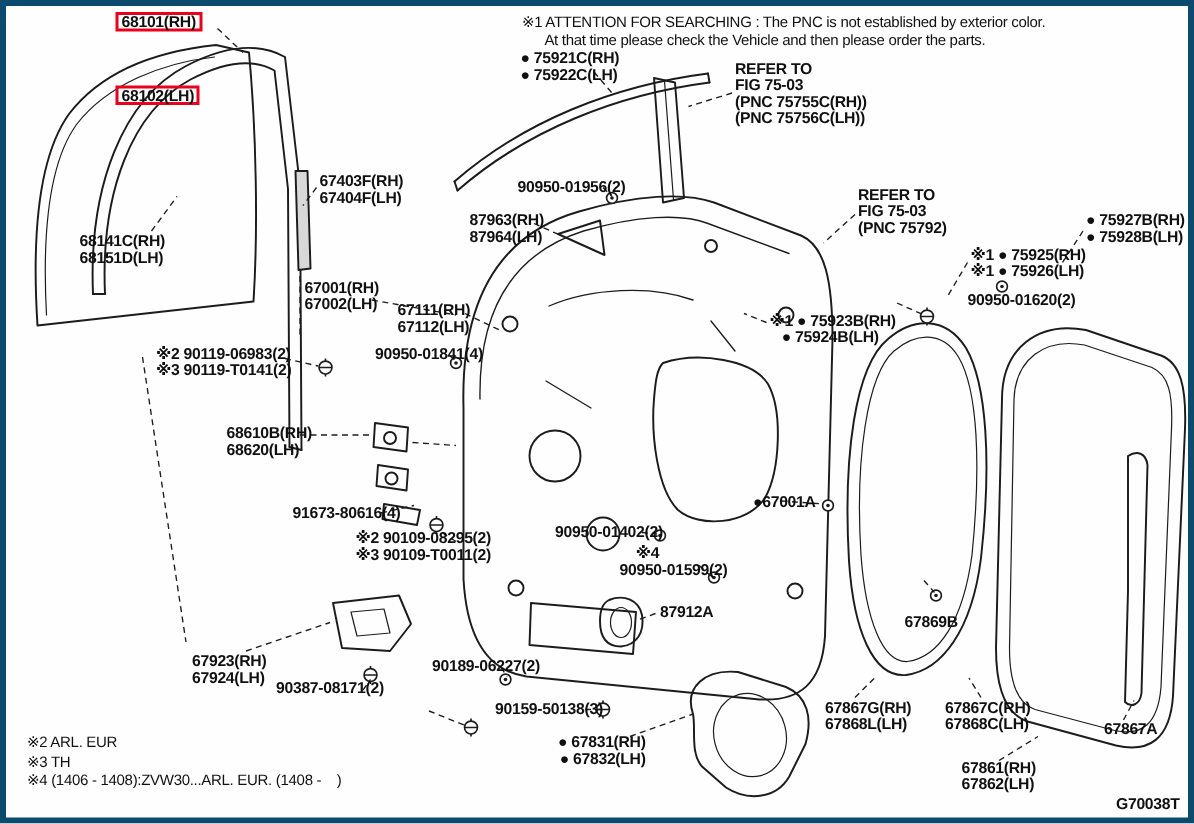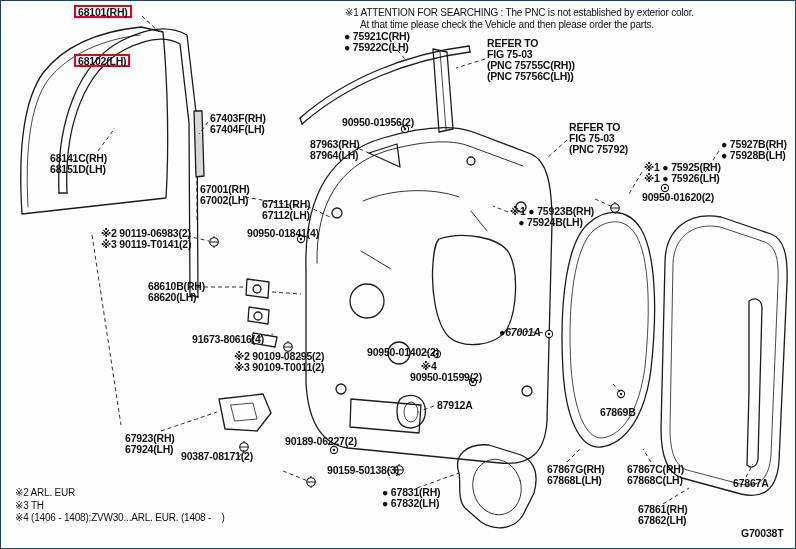--- a/index.html
+++ b/index.html
@@ -1,19 +1,19 @@
 <!DOCTYPE html>
 <html><head>
 <meta charset="utf-8">
 <style>
   *{margin:0;padding:0;box-sizing:border-box}
   html,body{background:#ffffff}
   .page{
     position:relative;width:796px;height:549px;background:#fefefe;
-    border:1px solid #0c4a6e;overflow:hidden;
+    border:4px solid #0c4a6e;overflow:hidden;
     font-family:"Liberation Sans","DejaVu Sans",sans-serif;color:#111;
   }
   .art{position:absolute;left:0;top:0;z-index:1}
   #labels{position:absolute;inset:0;z-index:2}
   .lbl{
     position:absolute;font-size:10.5px;font-weight:bold;line-height:11px;
     white-space:pre;color:#101010;letter-spacing:-0.2px;
   }
   .lbl.boxed{border:2px solid #e8001c;padding:0 2px;line-height:10px;height:13px}
   .lbl.note{font-weight:normal;font-size:10px;line-height:11.5px}
@@ -160,35 +160,35 @@
       <div class="lbl" style="left: 199px; top: 183px;"><div>67001(RH)</div><div>67002(LH)</div></div>
       <div class="lbl" style="left: 261px; top: 198px;"><div>67111(RH)</div><div>67112(LH)</div></div>
       <div class="lbl" style="left: 100px; top: 227px;"><div>※2 90119-06983(2)</div><div>※3 90119-T0141(2)</div></div>
       <div class="lbl" style="left: 147px; top: 280px;"><div>68610B(RH)</div><div>68620(LH)</div></div>
       <div class="lbl" style="left: 191px; top: 333px;"><div>91673-80616(4)</div></div>
       <div class="lbl" style="left: 233px; top: 350px;"><div>※2 90109-08295(2)</div><div>※3 90109-T0011(2)</div></div>
       <div class="lbl" style="left: 124px; top: 432px;"><div>67923(RH)</div><div>67924(LH)</div></div>
       <div class="lbl" style="left: 180px; top: 450px;"><div>90387-08171(2)</div></div>
       <div class="lbl" style="left: 284px; top: 435px;"><div>90189-06227(2)</div></div>
       <div class="lbl" style="left: 326px; top: 464px;"><div>90159-50138(3)</div></div>
-      <div class="lbl" style="left: 381px; top: 486px;"><div>● 67831(RH)</div><div>● 67832(LH)</div></div>
+      <div class="lbl" style="left: 368px; top: 486px; text-align: right;"><div>● 67831(RH)</div><div>● 67832(LH)</div></div>
       <div class="lbl" style="left: 343px; top: 30px;"><div>● 75921C(RH)</div><div>● 75922C(LH)</div></div>
       <div class="lbl" style="left: 341px; top: 116px;"><div>90950-01956(2)</div></div>
       <div class="lbl" style="left: 309px; top: 138px;"><div>87963(RH)</div><div>87964(LH)</div></div>
       <div class="lbl" style="left: 246px; top: 227px;"><div>90950-01841(4)</div></div>
       <div class="lbl" style="left: 486px; top: 37px;"><div>REFER TO</div><div>FIG 75-03</div><div>(PNC 75755C(RH))</div><div>(PNC 75756C(LH))</div></div>
       <div class="lbl" style="left: 366px; top: 346px;"><div>90950-01402(2)</div></div>
       <div class="lbl" style="left: 409px; top: 360px;"><div>    ※4</div><div>90950-01599(2)</div></div>
       <div class="lbl" style="left: 436px; top: 399px;"><div>87912A</div></div>
       <div class="lbl" style="left: 568px; top: 121px;"><div>REFER TO</div><div>FIG 75-03</div><div>(PNC 75792)</div></div>
       <div class="lbl" style="left: 720px; top: 138px;"><div>● 75927B(RH)</div><div>● 75928B(LH)</div></div>
       <div class="lbl" style="left: 643px; top: 161px;"><div>※1 ● 75925(RH)</div><div>※1 ● 75926(LH)</div></div>
       <div class="lbl" style="left: 596px; top: 191px; margin-left: 45px;"><div>90950-01620(2)</div></div>
       <div class="lbl" style="left: 509px; top: 205px;"><div>※1 ● 75923B(RH)</div><div>   ● 75924B(LH)</div></div>
-      <div class="lbl" style="left: 498px; top: 326px; font-style: italic;"><div>●67001A</div></div>
+      <div class="lbl" style="left: 498px; top: 326px;"><div>●67001A</div></div>
       <div class="lbl" style="left: 599px; top: 374px; margin-top: 32px;"><div>67869B</div></div>
       <div class="lbl" style="left: 546px; top: 463px;"><div>67867G(RH)</div><div>67868L(LH)</div></div>
       <div class="lbl" style="left: 626px; top: 463px;"><div>67867C(RH)</div><div>67868C(LH)</div></div>
       <div class="lbl" style="left: 732px; top: 477px;"><div>67867A</div></div>
       <div class="lbl" style="left: 637px; top: 503px;"><div>67861(RH)</div><div>67862(LH)</div></div>
       <div class="lbl note" style="left: 344px; top: 6px;"><div>※1 ATTENTION FOR SEARCHING : The PNC is not established by exterior color.</div><div>      At that time please check the Vehicle and then please order the parts.</div></div>
       <div class="lbl legend" style="left: 14px; top: 486px;"><div>※2 ARL. EUR</div><div>※3 TH</div><div>※4 (1406 - 1408):ZVW30...ARL. EUR. (1408 -    )</div></div>
     </div>
 
   <div class="lbl code" style="left:740px;top:527px">G70038T</div>

